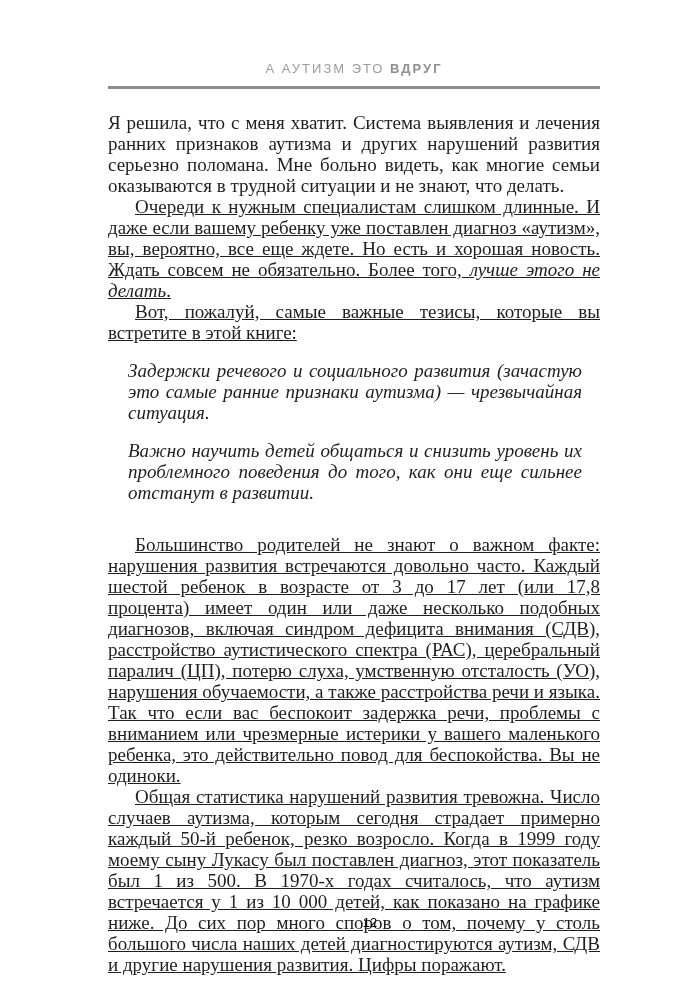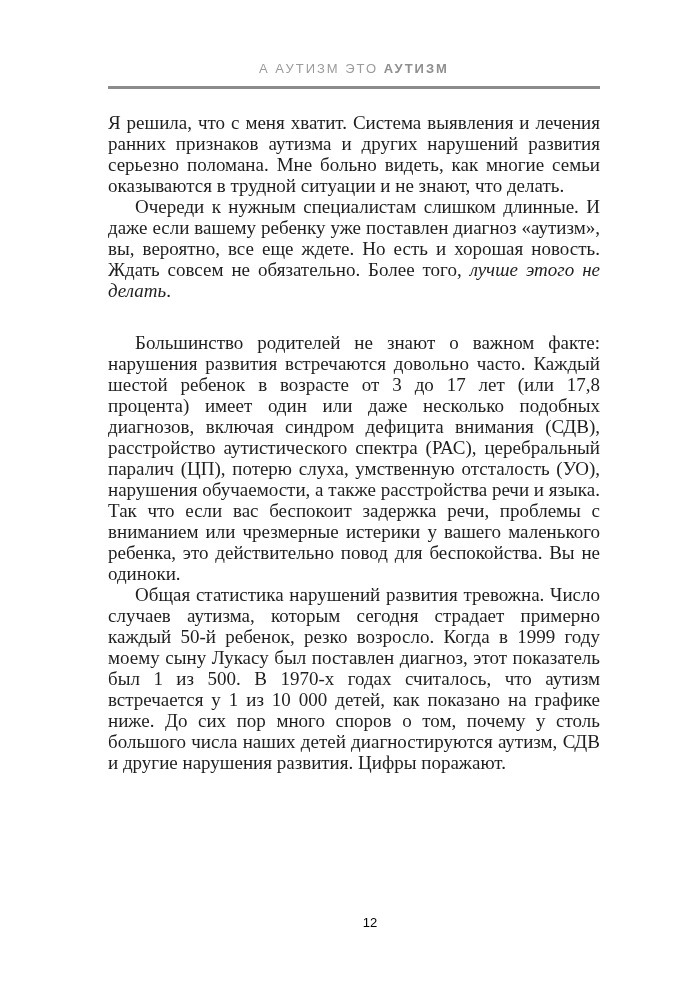--- a/index.html
+++ b/index.html
@@ -25,48 +25,51 @@
   .head-rule{
     position:absolute;left:108px;top:86px;width:492px;height:3px;
     background:#8c8c8c;
   }
   .text-column{
     position:absolute;left:108px;top:112px;width:492px;
     font-size:19px;line-height:21px;
     hyphens:manual;
   }
   p.para{margin:0;text-align:justify;}
-  p.para.indent{text-indent:27px;}
+  p.para.indent{text-indent:27px;text-decoration:underline;}
   p.quote{
     margin:17px 18px 0 20px;
     font-style:italic;
     text-align:justify;
   }
   p.section-start{margin-top:31px;}
   .em{font-style:italic;}
   .page-number{
     position:absolute;left:124px;top:915px;width:492px;
     text-align:center;
     font-size:13px;color:#000000;
     font-family:Liberation Sans, sans-serif;
   }
 </style>
 </head>
 <body>
 
 <div class="page">
 
   <div class="running-head">
-    <span>А АУТИЗМ ЭТО </span><span class="bold">АУТИЗМ</span>
+    <span>А АУТИЗМ ЭТО </span><span class="bold">ВДРУГ</span>
   </div>
 
   <div class="head-rule"></div>
 
   <main class="text-column" id="text-column">
       <p class="para"><span>Я решила, что с меня хватит. Система выявления и лечения ранних при­знаков аутизма и других нарушений развития серьезно поломана. Мне больно видеть, как многие семьи оказываются в трудной ситуации и не знают, что делать.</span></p>
       <p class="para indent"><span>Очереди к нужным специалистам слишком длинные. И даже если вашему ребенку уже поставлен диагноз «аутизм», вы, вероятно, все еще ждете. Но есть и хорошая новость. Ждать совсем не обязательно. Более того, </span><span class="em">лучше этого не делать</span><span>.</span></p>
+      <p class="para indent"><span>Вот, пожалуй, самые важные тезисы, которые вы встретите в этой книге:</span></p>
+      <p class="para quote"><span>Задержки речевого и социального развития (зачастую это самые ранние признаки аутизма) — чрезвычайная ситуация.</span></p>
+      <p class="para quote"><span>Важно научить детей общаться и снизить уровень их проблемного поведения до того, как они еще сильнее отстанут в развитии.</span></p>
       <p class="para indent section-start"><span>Большинство родителей не знают о важном факте: нарушения разви­тия встречаются довольно часто. Каждый шестой ребенок в возрасте от 3 до 17 лет (или 17,8 процента) имеет один или даже несколько подобных диагнозов, включая синдром дефицита внимания (СДВ), расстройство аутистического спектра (РАС), церебральный паралич (ЦП), потерю слуха, умственную отсталость (УО), нарушения обучаемости, а также расстройства речи и языка. Так что если вас беспокоит задержка речи, проблемы с вниманием или чрезмерные истерики у вашего маленького ребенка, это действительно повод для беспокойства. Вы не одиноки.</span></p>
       <p class="para indent"><span>Общая статистика нарушений развития тревожна. Число случа­ев аутизма, которым сегодня страдает примерно каждый 50-й ребенок, резко возросло. Когда в 1999 году моему сыну Лукасу был поставлен диагноз, этот показатель был 1 из 500. В 1970-х годах считалось, что аутизм встречается у 1 из 10&nbsp;000 детей, как показано на графике ниже. До сих пор много споров о том, почему у столь большого числа наших детей диагностируются аутизм, СДВ и другие нарушения развития. Цифры поражают.</span></p>
     </main>
 
   <div class="page-number">12</div>
 
 </div>
 
 </body></html>

